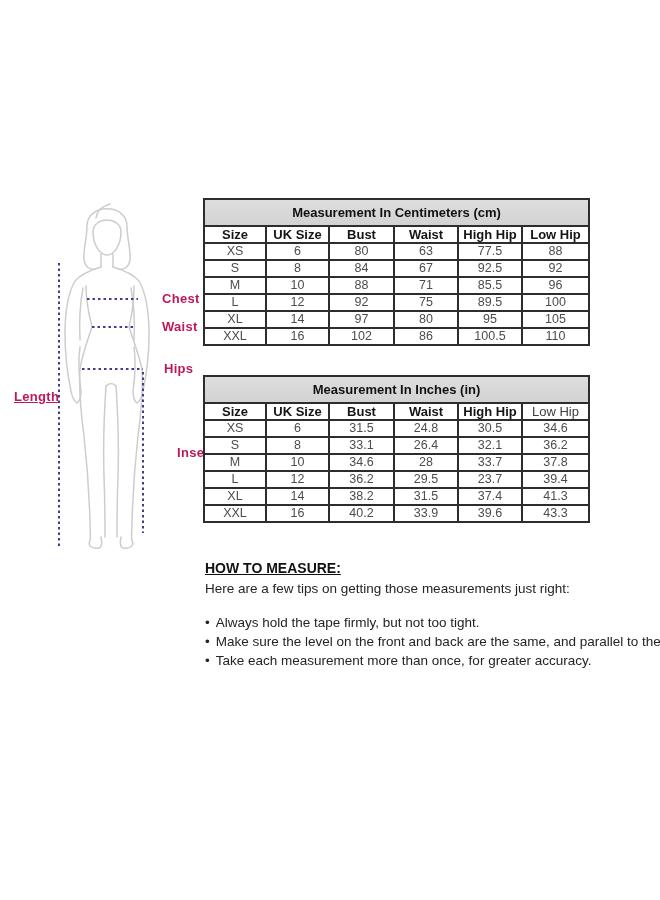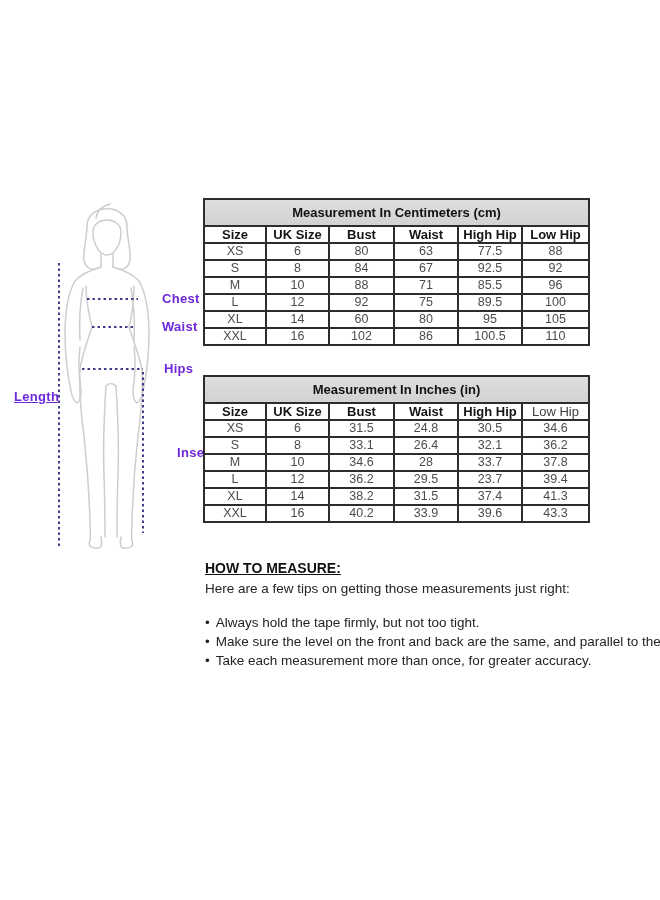--- a/index.html
+++ b/index.html
@@ -15,21 +15,21 @@
   }
 
   
   .figure-svg {
     position: absolute;
     left: 0;
     top: 190px;
   }
   .fig-label {
     position: absolute;
-    color: #6d28d9;
+    color: #be185d;
     font-size: 13px;
     font-weight: 600;
     letter-spacing: 0.3px;
     line-height: 14px;
   }
   .lbl-chest  { left: 162px; top: 292px; }
   .lbl-waist  { left: 162px; top: 320px; }
   .lbl-hips   { left: 164px; top: 362px; }
   .lbl-length { left: 14px;  top: 390px; text-decoration: underline; }
   .lbl-inseam { left: 177px; top: 446px; }
@@ -201,21 +201,21 @@
         <td>L</td>
         <td>12</td>
         <td>92</td>
         <td>75</td>
         <td>89.5</td>
         <td>100</td>
       </tr>
       <tr>
         <td>XL</td>
         <td>14</td>
-        <td>60</td>
+        <td>97</td>
         <td>80</td>
         <td>95</td>
         <td>105</td>
       </tr>
       <tr>
         <td>XXL</td>
         <td>16</td>
         <td>102</td>
         <td>86</td>
         <td>100.5</td>

